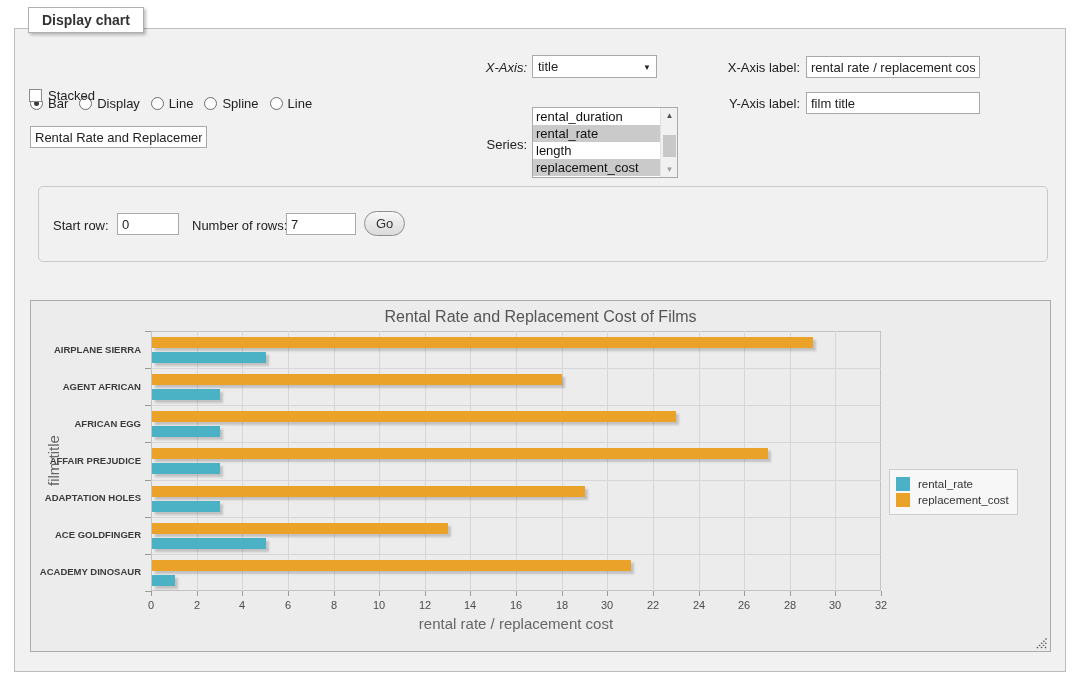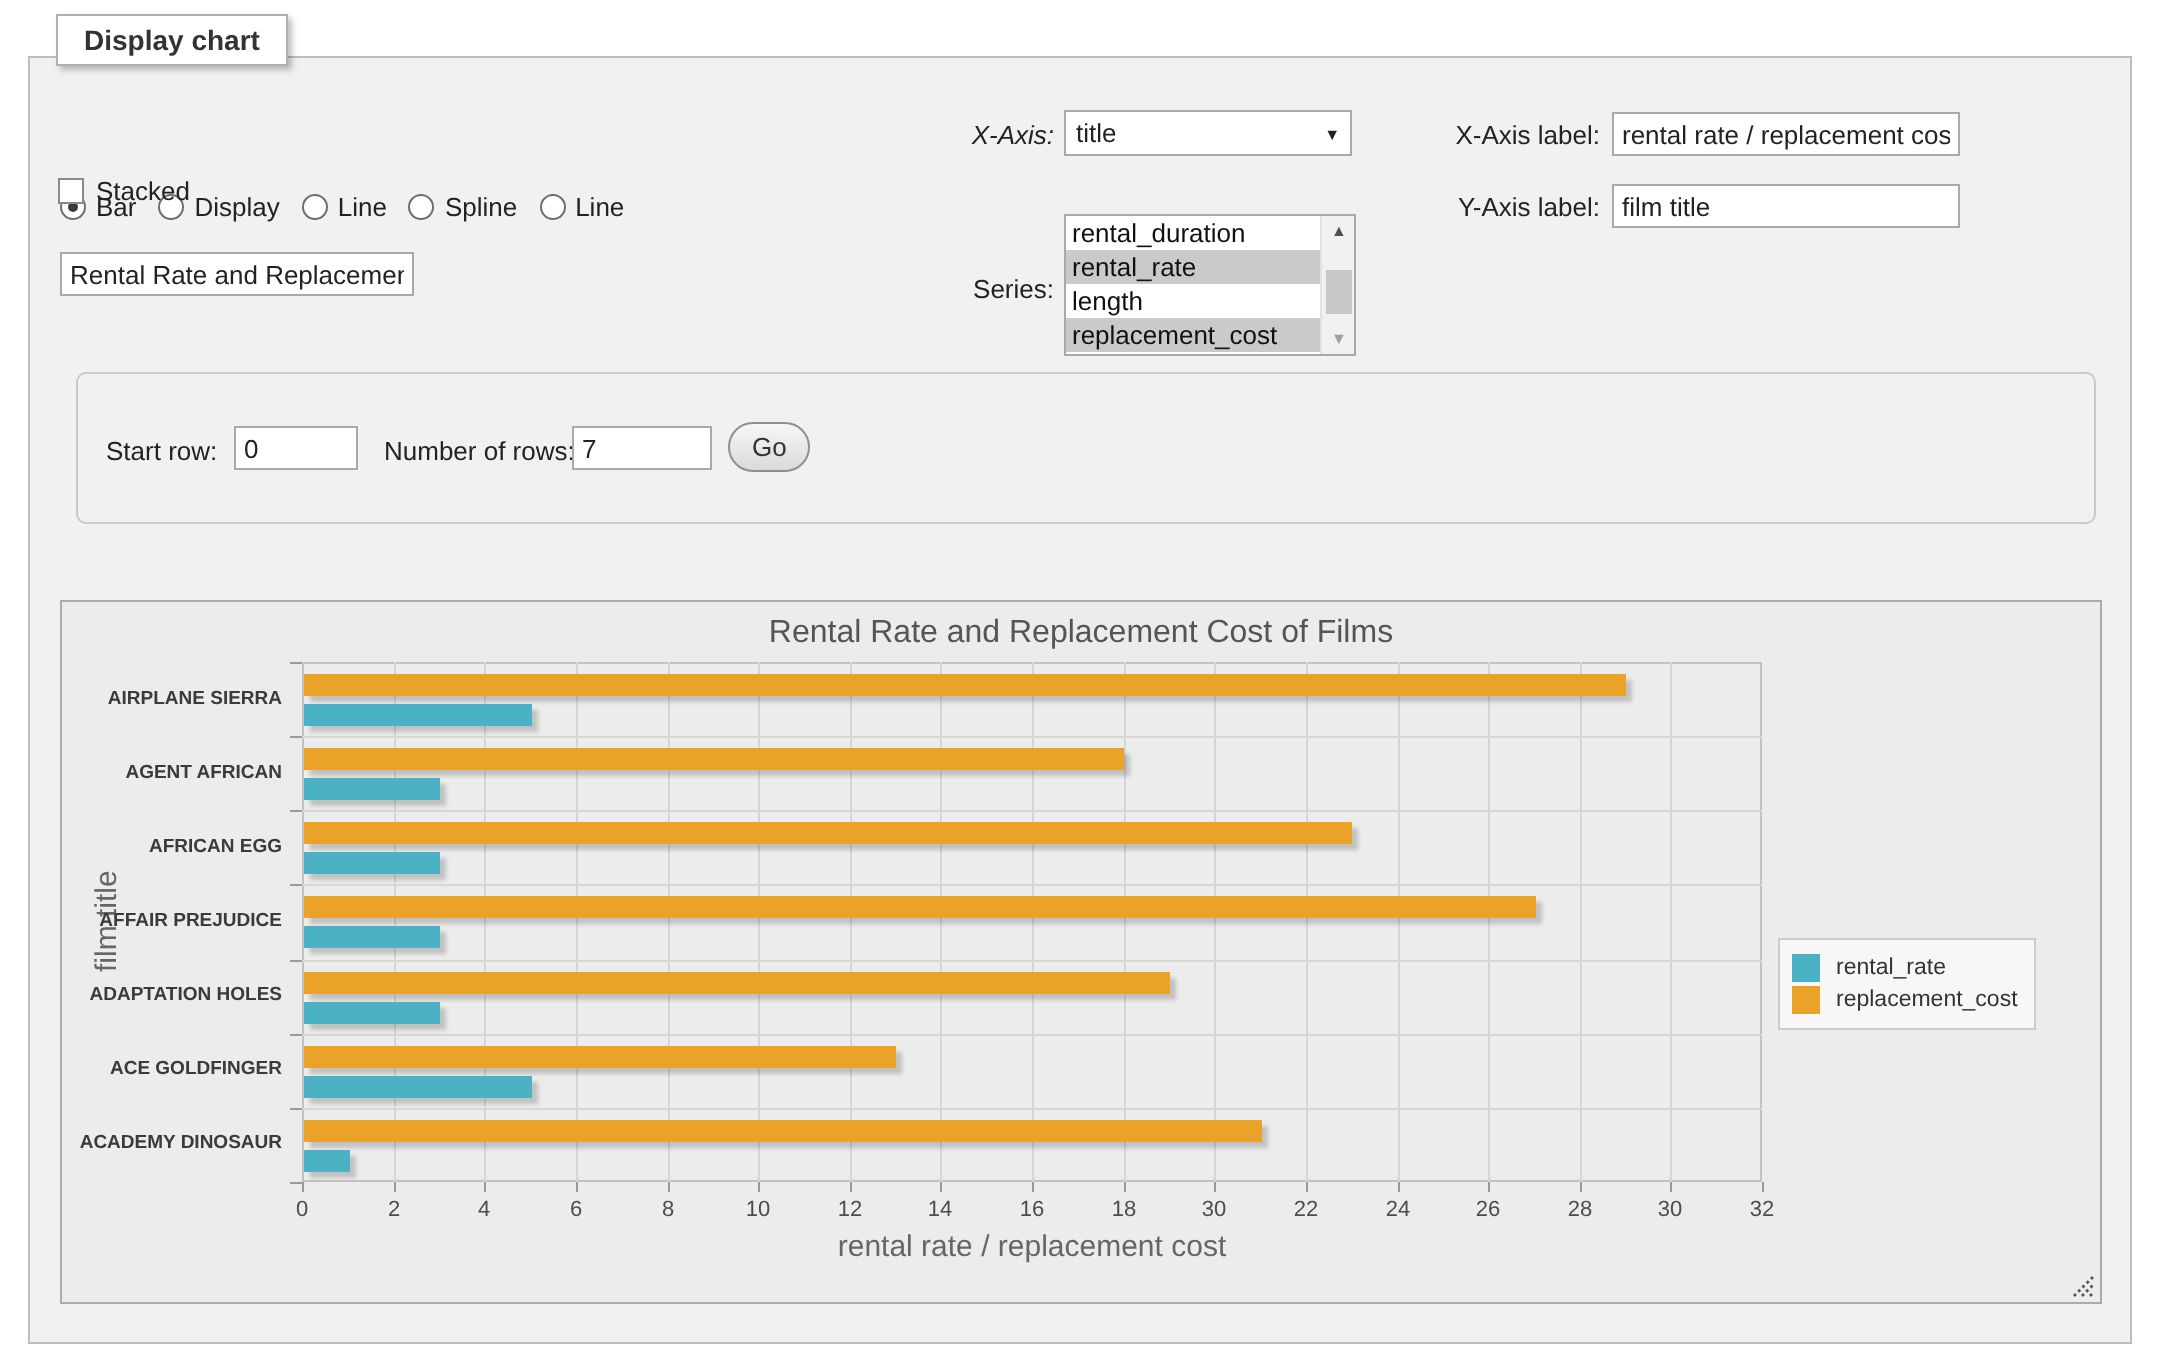--- a/index.html
+++ b/index.html
@@ -108,21 +108,21 @@
     </div>
 
   <div class="abs opt" style="left:29px;top:88px;">
     <span class="checkbox"></span>
     <span class="form-label">Stacked</span>
   </div>
 
   <input class="txt abs" style="left: 30px; top: 126px; width: 177px;" type="text" value="Rental Rate and Replacement Cost of Films">
 
   <div class="abs form-label right-label" style="left:438px;top:60px;width:89px;font-style:italic;">X-Axis:</div>
-  <div class="select abs" style="left:532px;top:55px;width:144px;">
+  <div class="select abs" style="left:532px;top:55px;width:125px;">
     <span>title</span>
     <span class="arrow">▼</span>
   </div>
 
   <div class="abs form-label right-label" style="left:438px;top:137px;width:89px;">Series:</div>
   <div class="listbox abs" style="left:532px;top:84px;width:146px;height:71px;">
     <div class="items" id="series-items">
         <div class="list-item">rental_duration</div>
         <div class="list-item selected">rental_rate</div>
         <div class="list-item">length</div>

